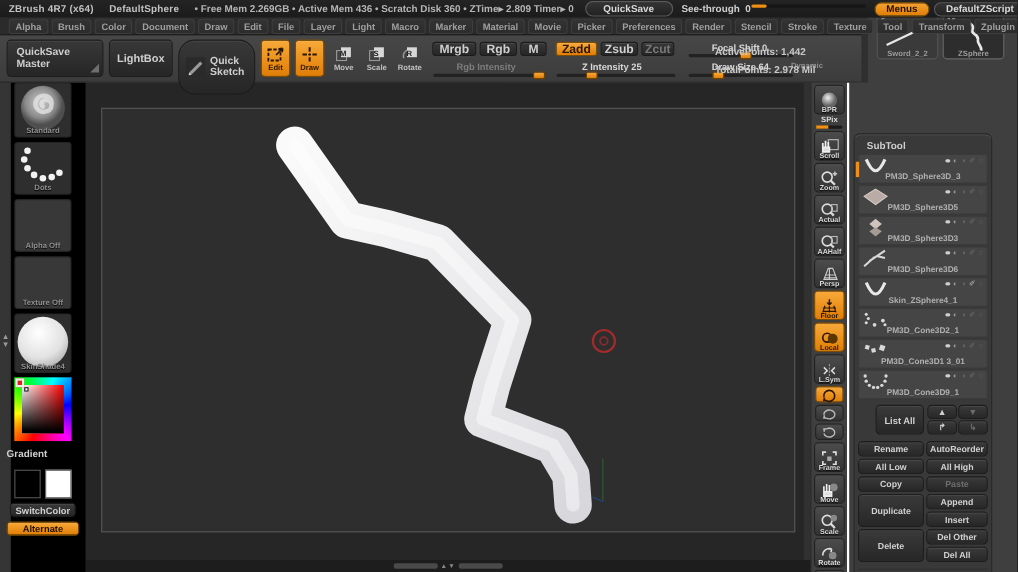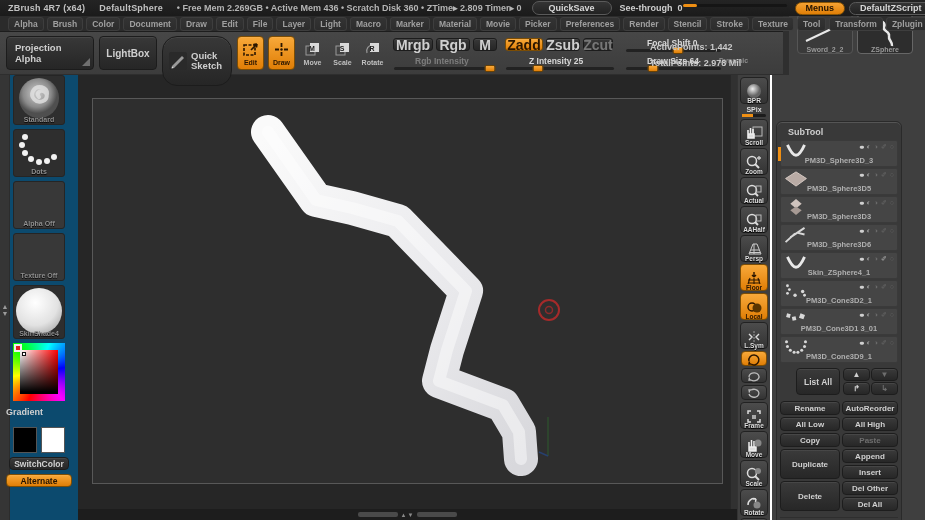--- a/index.html
+++ b/index.html
@@ -52,30 +52,30 @@
   }
   .tbtn.orange { background:linear-gradient(#f8a93a,#e07e06); color:#2b1600; border-color:#7c4d04; }
   .pm { left:6px; top:4px; width:88px; height:34px; font-size:9.5px; flex-direction:column; line-height:11px; align-items:flex-start; padding-left:8px;}
   .pm .fold { position:absolute; right:3px; bottom:3px; width:0; height:0; border-left:8px solid transparent; border-bottom:8px solid #6f6f6f; }
   .lightbox { left:99px; top:4px; width:58px; height:34px; font-size:10px; }
   .qsketch { left:162px; top:4px; width:70px; height:50px; font-size:9.5px; line-height:10px; gap:4px;border-radius:15px;}
   .qsketch svg { width:18px; height:18px; }
   .modebtn { top:4px; width:27px; height:34px; flex-direction:column; font-size:7px; gap:1px; }
   .modebtn.flat { background:none; border:none; box-shadow:none; color:#c0c0c0; }
   .modebtn svg { width:17px; height:17px; }
-  .grpbtn { top:6px; height:13px; border-radius:3px; font-size:14px; padding:0 6px; }
+  .grpbtn { top:6px; height:13px; border-radius:3px; font-size:11px; padding:0 6px; }
   .sliderlab { position:absolute; font-weight:bold; font-size:8.5px; color:#d8d8d8;padding-left:19px; }
   .sliderlab.dim { color:#7d7d7d; }
   .track { position:absolute; height:3px; background:#222; border-radius:2px; }
   .track .handle { position:absolute; top:-2px; width:11px; height:7px; background:linear-gradient(#f9a93c,#e07f07); border:1px solid #6b4203; border-radius:2px; transform:translateX(-50%); }
   .points { position:absolute; left:650px; top:7px; font-weight:bold; font-size:9px; color:#c9c9c9; line-height:16px; }
   
   .main { position:absolute; left:0; top:75px; width:925px; height:445px; display:flex; }
   
-  .sidebar { width:78px; background:#0c4a6e; position:relative; flex:none; }
+  .sidebar { width:78px; background:#000000; position:relative; flex:none; }
   .edge { position:absolute; left:0; top:0; width:10px; height:445px; background:#353535; border-right:1px solid #2c2c2c;}
   .divarrows { position:absolute; left:1px; top:228px; color:#9a9a9a; font-size:7px; line-height:7px; text-align:center; width:8px;}
   .thumb { position:absolute; left:13px; width:52px; background:#2e2e2e; border:1px solid #252525; border-radius:3px; }
   .thumb .tlab { position:absolute; left:0; right:0; bottom:1px; text-align:center; font-size:7px; color:#8f8f8f; font-weight:bold; text-shadow:0 1px 1px #000; }
   .side-label { position:absolute; left:6px; font-weight:bold; font-size:9px; color:#d0d0d0; }
   .sphere { border-radius:50%; }
   .picker { position:absolute; left:13px; top:268px; width:52px; height:58px; background:conic-gradient(from 200deg, #f00, #ff0, #0f0, #0ff, #00f, #f0f, #f00); }
   .picker .inner { position:absolute; left:7px; top:7px; right:7px; bottom:7px;
      background:linear-gradient(to bottom, rgba(0,0,0,0), #000 95%), linear-gradient(to right, #fff, #f00); }
   .picker .sel { position:absolute; left:1px; top:1px; width:8px; height:8px; border:2px solid #eee; background:#d22; }
@@ -194,21 +194,21 @@
       <div class="menu-item">Stencil</div>
       <div class="menu-item">Stroke</div>
       <div class="menu-item">Texture</div>
       <div class="menu-item">Tool</div>
       <div class="menu-item">Transform</div>
       <div class="menu-item">Zplugin</div>
     </div>
 
   <div class="toolbar">
     <div class="tbtn pm">
-      <span style="width:60px; white-space:normal;">Projection Alpha</span>
+      <span style="width:60px; white-space:normal;">QuickSave Master</span>
       <span class="fold"></span>
     </div>
     <div class="tbtn lightbox">LightBox</div>
     <div class="tbtn qsketch">
       <svg viewBox="0 0 18 18">
         <rect x="0" y="0" width="18" height="18" rx="2" fill="#2a2a2a"></rect>
         <path d="M3,14 L13,4 L15,6 L5,16 Z" fill="#9a9a9a"></path>
           <path d="M3,14 L5,16 L2.5,16.5 Z" fill="#ddd"></path>
       </svg>
       <span style="width:34px; white-space:normal;">Quick Sketch</span>

